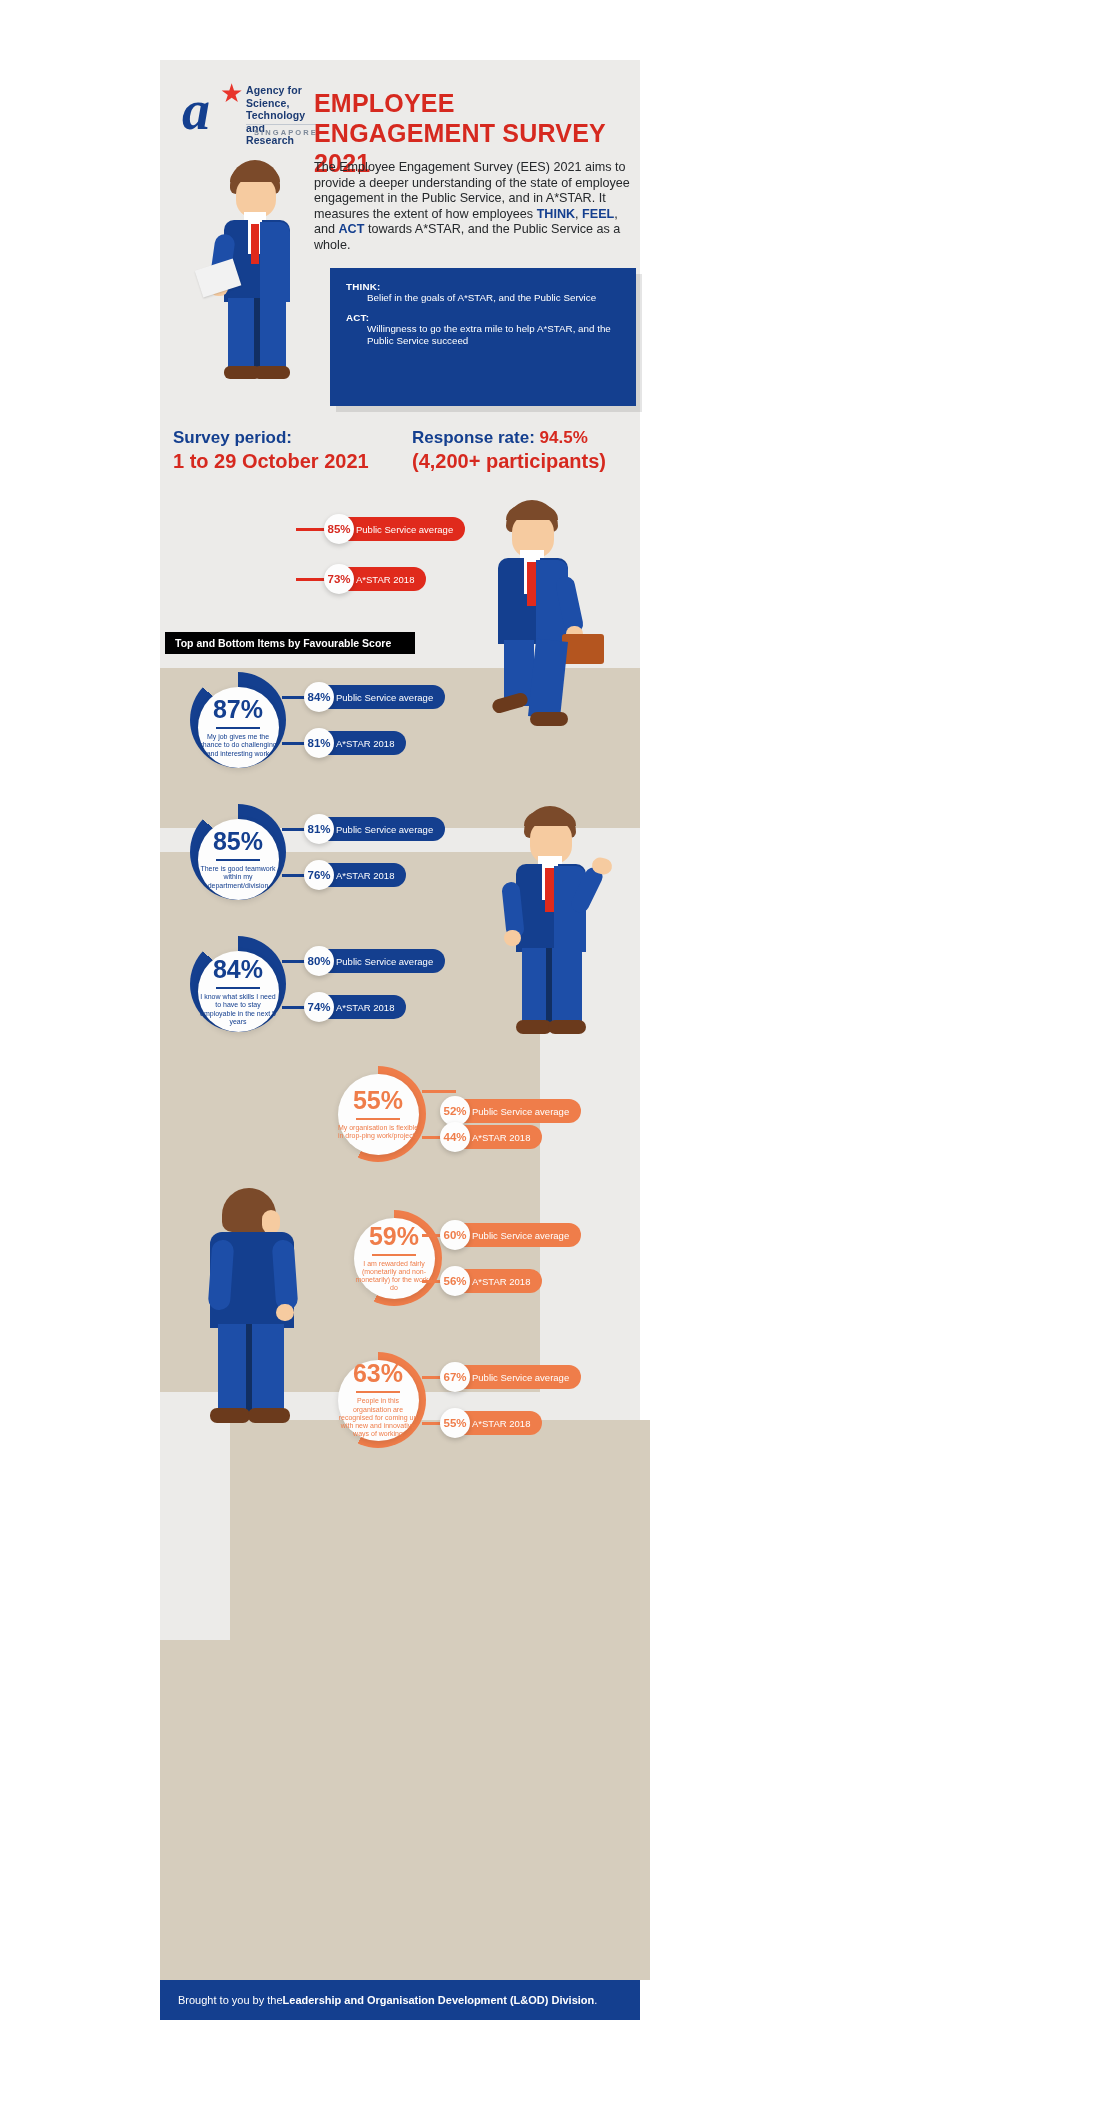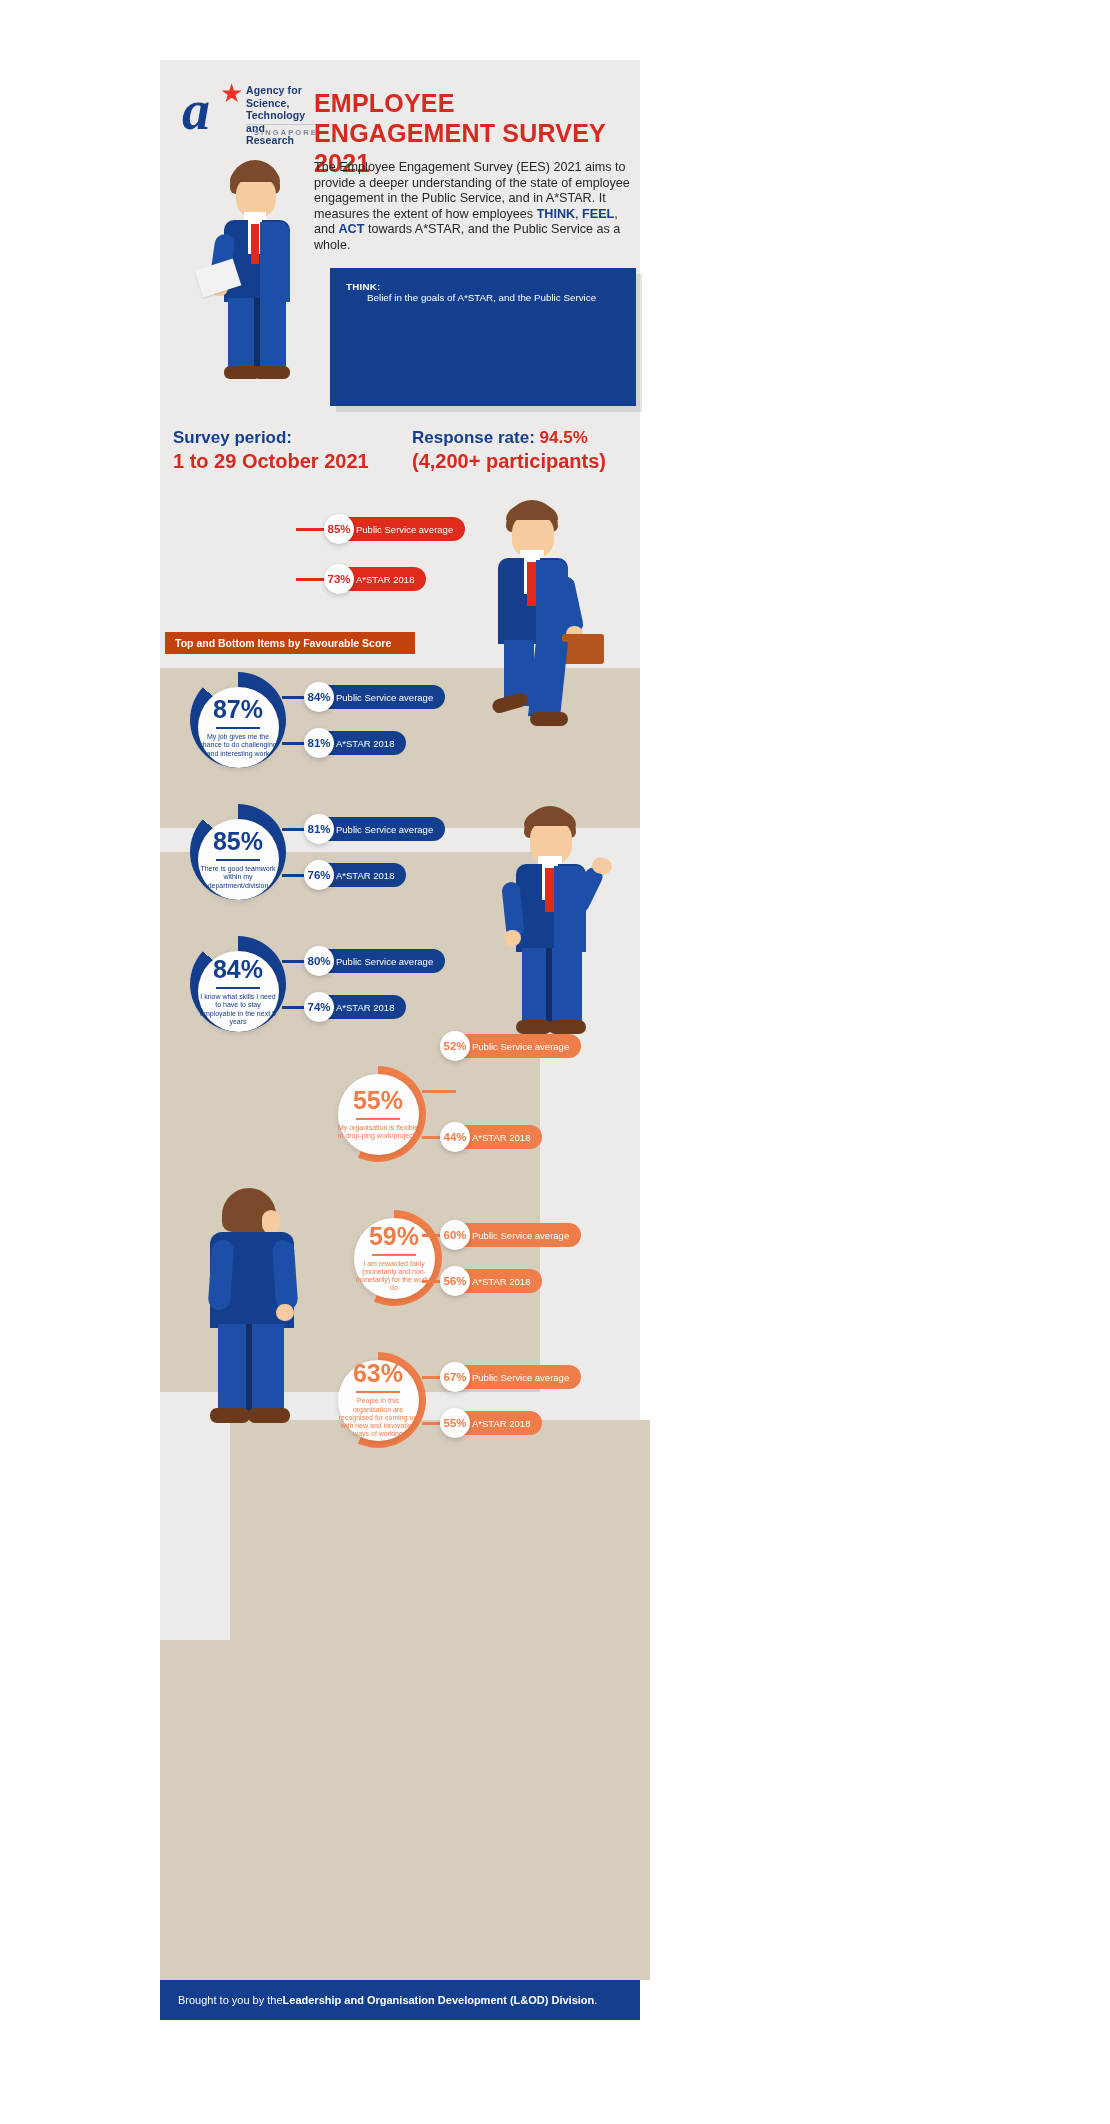--- a/index.html
+++ b/index.html
@@ -89,21 +89,21 @@
   .pill .bub { position:absolute; left:-2px; top:-3px; width:30px; height:30px; border-radius:50%;
                background:#fdfdfd; display:flex; align-items:center; justify-content:center;
                font-size:11.5px; font-weight:700; box-shadow:0 2px 5px rgba(0,0,0,0.18); }
   .pill-red   { background:#e02a1c; } .pill-red   .bub { color:#d6291f; }
   .pill-blue  { background:#143f8f; } .pill-blue  .bub { color:#143f8f; }
   .pill-or    { background:#ef7d4a; } .pill-or    .bub { color:#ef7d4a; }
   .lead { position:absolute; height:3px; }
   .lead-red { background:#e02a1c; } .lead-blue { background:#143f8f; } .lead-or { background:#ef7d4a; }
 
   
-  .banner { position:absolute; left:165px; top:632px; width:250px; height:22px; background:#c2410c;
+  .banner { position:absolute; left:165px; top:632px; width:250px; height:22px; background:#000000;
             color:#fff; font-size:10.5px; font-weight:700; display:flex; align-items:center;
             padding-left:10px; }
 
   
   .footer { position:absolute; left:160px; top:1980px; width:480px; height:40px; background:#143f8f;
             display:flex; align-items:center; padding-left:18px; color:#ffffff; font-size:11px; }
   .footer b { font-weight:700; }
 
   
   .person { position:absolute; }
@@ -142,20 +142,24 @@
     <div class="logo-sg">SINGAPORE</div>
   </div>
 
   <div class="title">EMPLOYEE ENGAGEMENT SURVEY 2021</div>
   <div class="intro"><span>The Employee Engagement Survey (EES) 2021 aims to provide a deeper understanding of the state of employee engagement in the Public Service, and in A*STAR. It measures the extent of how employees </span><b>THINK</b><span>, </span><b>FEEL</b><span>, and </span><b>ACT</b><span> towards A*STAR, and the Public Service as a whole.</span></div>
 
   <div class="defbox">
     <div class="blk">
       <div class="k">THINK:</div>
       <div class="v">Belief in the goals of A*STAR, and the Public Service</div>
+    </div>
+    <div class="blk">
+      <div class="k">ACT:</div>
+      <div class="v">Willingness to go the extra mile to help A*STAR, and the Public Service succeed</div>
     </div>
   </div>
 
   <div class="sp-label">Survey period:</div>
   <div class="sp-value">1 to 29 October 2021</div>
   <div class="rr-label"><span>Response rate: </span><span class="rr-pct">94.5%</span></div>
   <div class="rr-value">(4,200+ participants)</div>
 
   <div class="person" style="left:206px; top:160px; width:110px; height:235px;">
     <div class="sh hair" style="left:24px; top:0;   width:50px; height:34px; border-radius:25px 25px 6px 6px;"></div>
@@ -282,21 +286,21 @@
   </div>
 
   <div class="donut d-or" style="left:330px; top:1066px;">
     <div class="inner">
       <div class="pct">55%</div>
       <div class="rule"></div>
       <div class="cap">My organisation is flexible in drop-ping work/projects</div>
     </div>
   </div>
   <div class="lead lead-or" style="left:422px; top:1090px; width:34px;"></div>
-  <div class="pill pill-or" style="left:442px; top:1034px;">
+  <div class="pill pill-or" style="left:442px; top:1099px;">
     <span class="bub">52%</span>
     <span>Public Service average</span>
   </div>
   <div class="lead lead-or" style="left:422px; top:1136px; width:34px;"></div>
   <div class="pill pill-or" style="left:442px; top:1125px;">
     <span class="bub">44%</span>
     <span>A*STAR 2018</span>
   </div>
 
   <div class="donut d-or" style="left:346px; top:1210px;">

